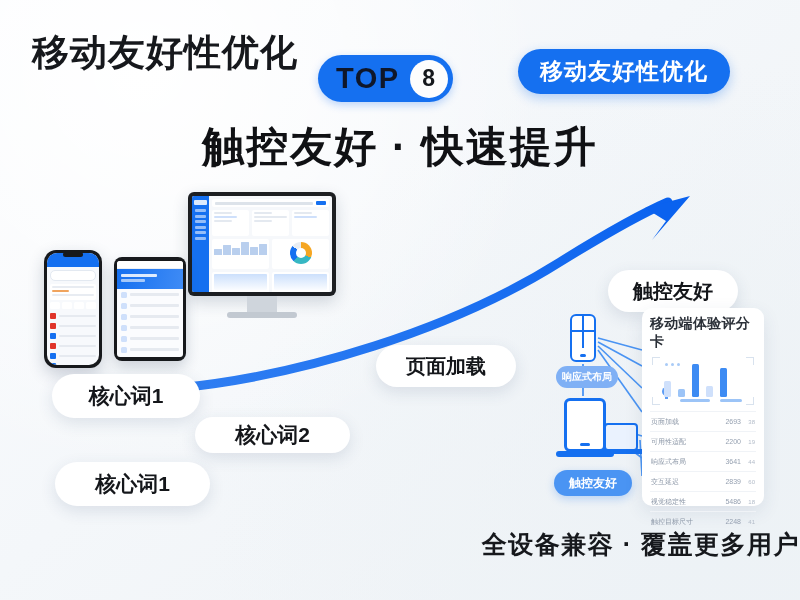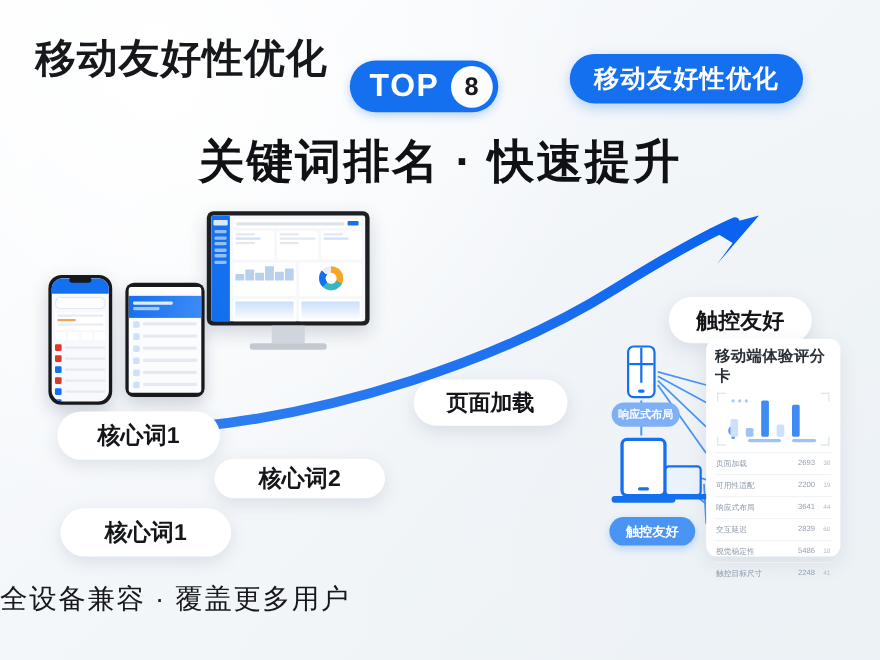--- a/index.html
+++ b/index.html
@@ -41,21 +41,21 @@
     top: 55px;
     height: 47px;
     display: flex;
     align-items: center;
     background: #1570f0;
     border-radius: 24px;
     padding: 0 5px 0 18px;
     box-shadow: 0 3px 9px rgba(21,112,240,0.28);
   }
   .top-badge .top-word {
-    color: #ffffff;
+    color: #0f172a;
     font-size: 29px;
     font-weight: 700;
     letter-spacing: 1.5px;
     margin-right: 10px;
   }
   .top-badge .top-num {
     width: 38px;
     height: 38px;
     border-radius: 50%;
     background: #fdfdfd;
@@ -247,42 +247,42 @@
   .sc-row { display: flex; align-items: center; padding: 4.5px 1px; border-top: 1px solid #f0f3f7; }
   .sc-row .nm { flex: 1; font-size: 7px; color: #8d98a8; white-space: nowrap; overflow: hidden; }
   .sc-row .v1 { font-size: 7px; color: #96a1b1; width: 24px; text-align: right; }
   .sc-row .v2 { font-size: 6px; color: #b3bcc9; width: 14px; text-align: right; }
 
   
   .footer {
     position: absolute;
     left: 0; right: 0;
     top: 528px;
-    text-align: left;
+    text-align: right;
     font-size: 25px;
-    font-weight: 400;
+    font-weight: 700;
     letter-spacing: 1.5px;
     color: #16181c;
   }
 </style>
 </head>
 <body>
 
 <div id="poster">
 
   <div class="kicker">移动友好性优化</div>
 
   <div class="top-badge">
     <span class="top-word">TOP</span>
     <span class="top-num">8</span>
   </div>
 
   <div class="tag-pill">移动友好性优化</div>
 
-  <div class="headline">关键词排名 · 快速提升</div>
+  <div class="headline">触控友好 · 快速提升</div>
 
   <svg class="arrow-svg" viewBox="0 0 800 600">
     <defs>
       <linearGradient id="arrGrad" x1="0" y1="1" x2="1" y2="0">
         <stop offset="0%" stop-color="#2f7ef2"></stop>
         <stop offset="100%" stop-color="#0a62ef"></stop>
       </linearGradient>
     </defs>
     <path d="M 178 388 C 300 376 452 330 560 262 C 610 231 645 212 668 202" fill="none" stroke="url(#arrGrad)" stroke-width="9" stroke-linecap="round"></path>
     <path d="M 690 196 L 645 208 L 666 221 L 652 240 Z" fill="#0a62ef"></path>

